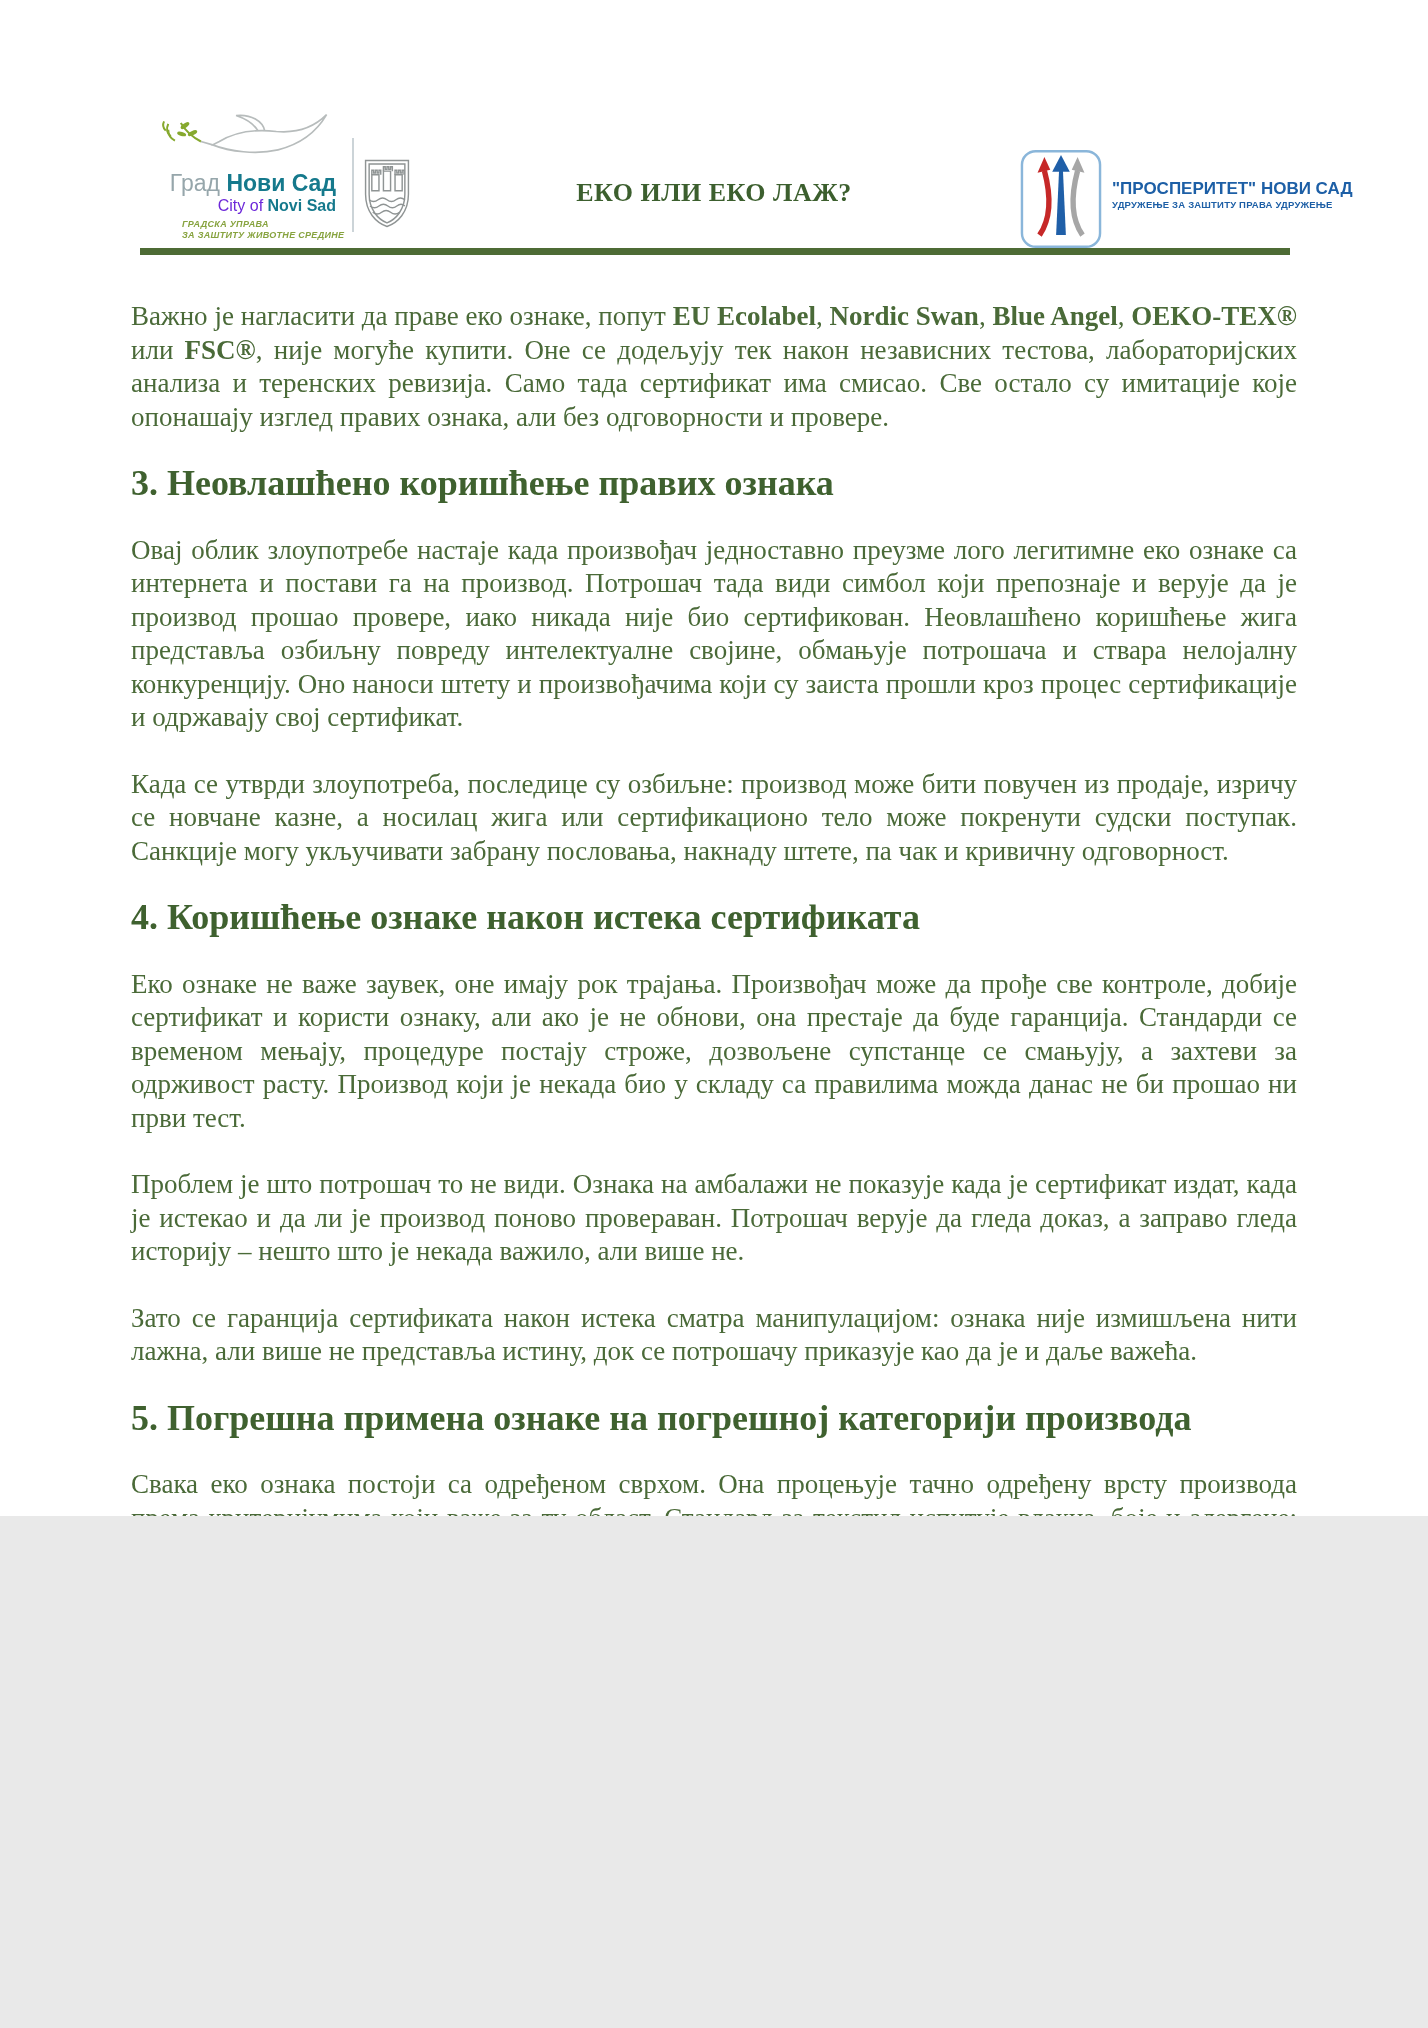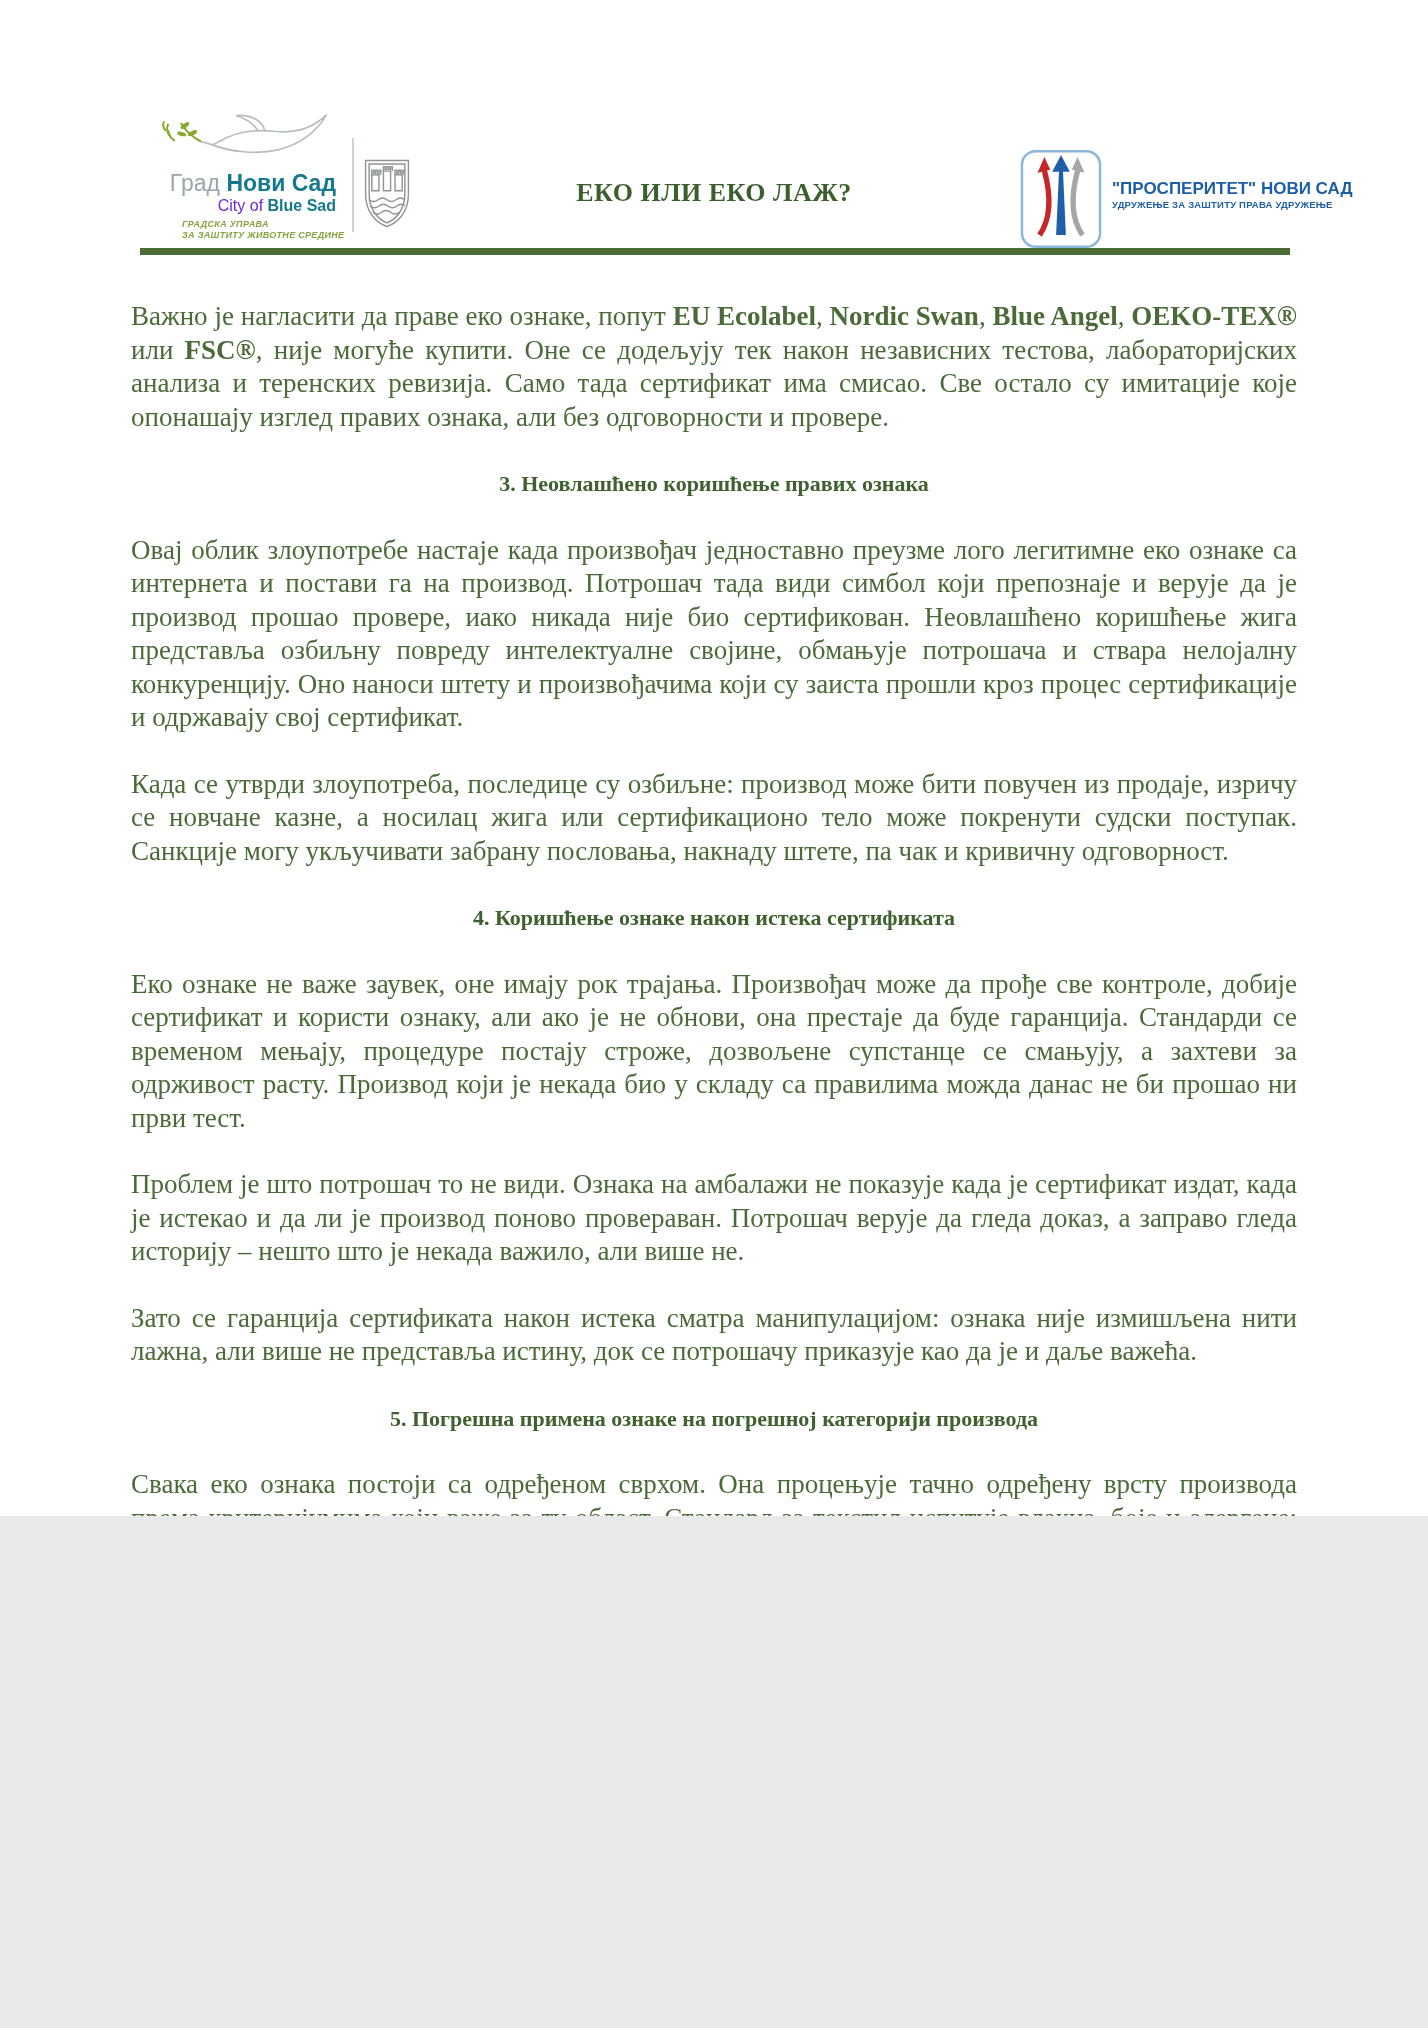--- a/index.html
+++ b/index.html
@@ -50,22 +50,22 @@
   
   .content{
     position:absolute;left:131px;top:300px;width:1166px;
     color:#4a6a38;
     font-size:27px;line-height:33.5px;
     text-align:justify;
   }
   .content p{margin:0 0 33px 0;}
   .content h2{
     margin:0 0 33px 0;
-    font-size:22px;line-height:33.5px;font-weight:700;color:#3f612f;
-    text-align:center;
+    font-size:36px;line-height:33.5px;font-weight:700;color:#3f612f;
+    text-align:left;
   }
   .content h2.spaced{margin-top:30px;}
   .content b{font-weight:700;}
   .page-number{
     position:absolute;left:0;top:1828px;width:100%;
     text-align:center;font-size:27px;color:#44663a;
   }
 </style>
 </head>
 <body>
@@ -85,21 +85,21 @@
         <path d="M8,27 q-5,-5 -2,-11"></path>
         <path d="M19,39 q-8,-4 -8,-13"></path>
       </g>
       <g fill="#86a92e">
         <ellipse cx="31" cy="21" rx="6" ry="2.6" transform="rotate(-35 31 21)"></ellipse>
         <ellipse cx="40" cy="30" rx="6" ry="2.6" transform="rotate(-25 40 30)"></ellipse>
         <ellipse cx="27" cy="31" rx="5.5" ry="2.4" transform="rotate(15 27 31)"></ellipse>
       </g>
     </svg>
     <div class="ns-line1"><span class="ns-grad">Град</span> <span class="ns-teal">Нови Сад</span></div>
-    <div class="ns-line2"><span class="ns-cityof">City of</span> <span class="ns-latin">Blue Sad</span></div>
+    <div class="ns-line2"><span class="ns-cityof">City of</span> <span class="ns-latin">Novi Sad</span></div>
     <div class="ns-dept">
       <div>ГРАДСКА УПРАВА</div>
       <div>ЗА ЗАШТИТУ ЖИВОТНЕ СРЕДИНЕ</div>
     </div>
   </div>
 
   <div class="v-divider"></div>
 
   <svg class="coat-svg" viewBox="0 0 56 92">
     <g fill="none" stroke="#8f9494" stroke-width="1.6">

